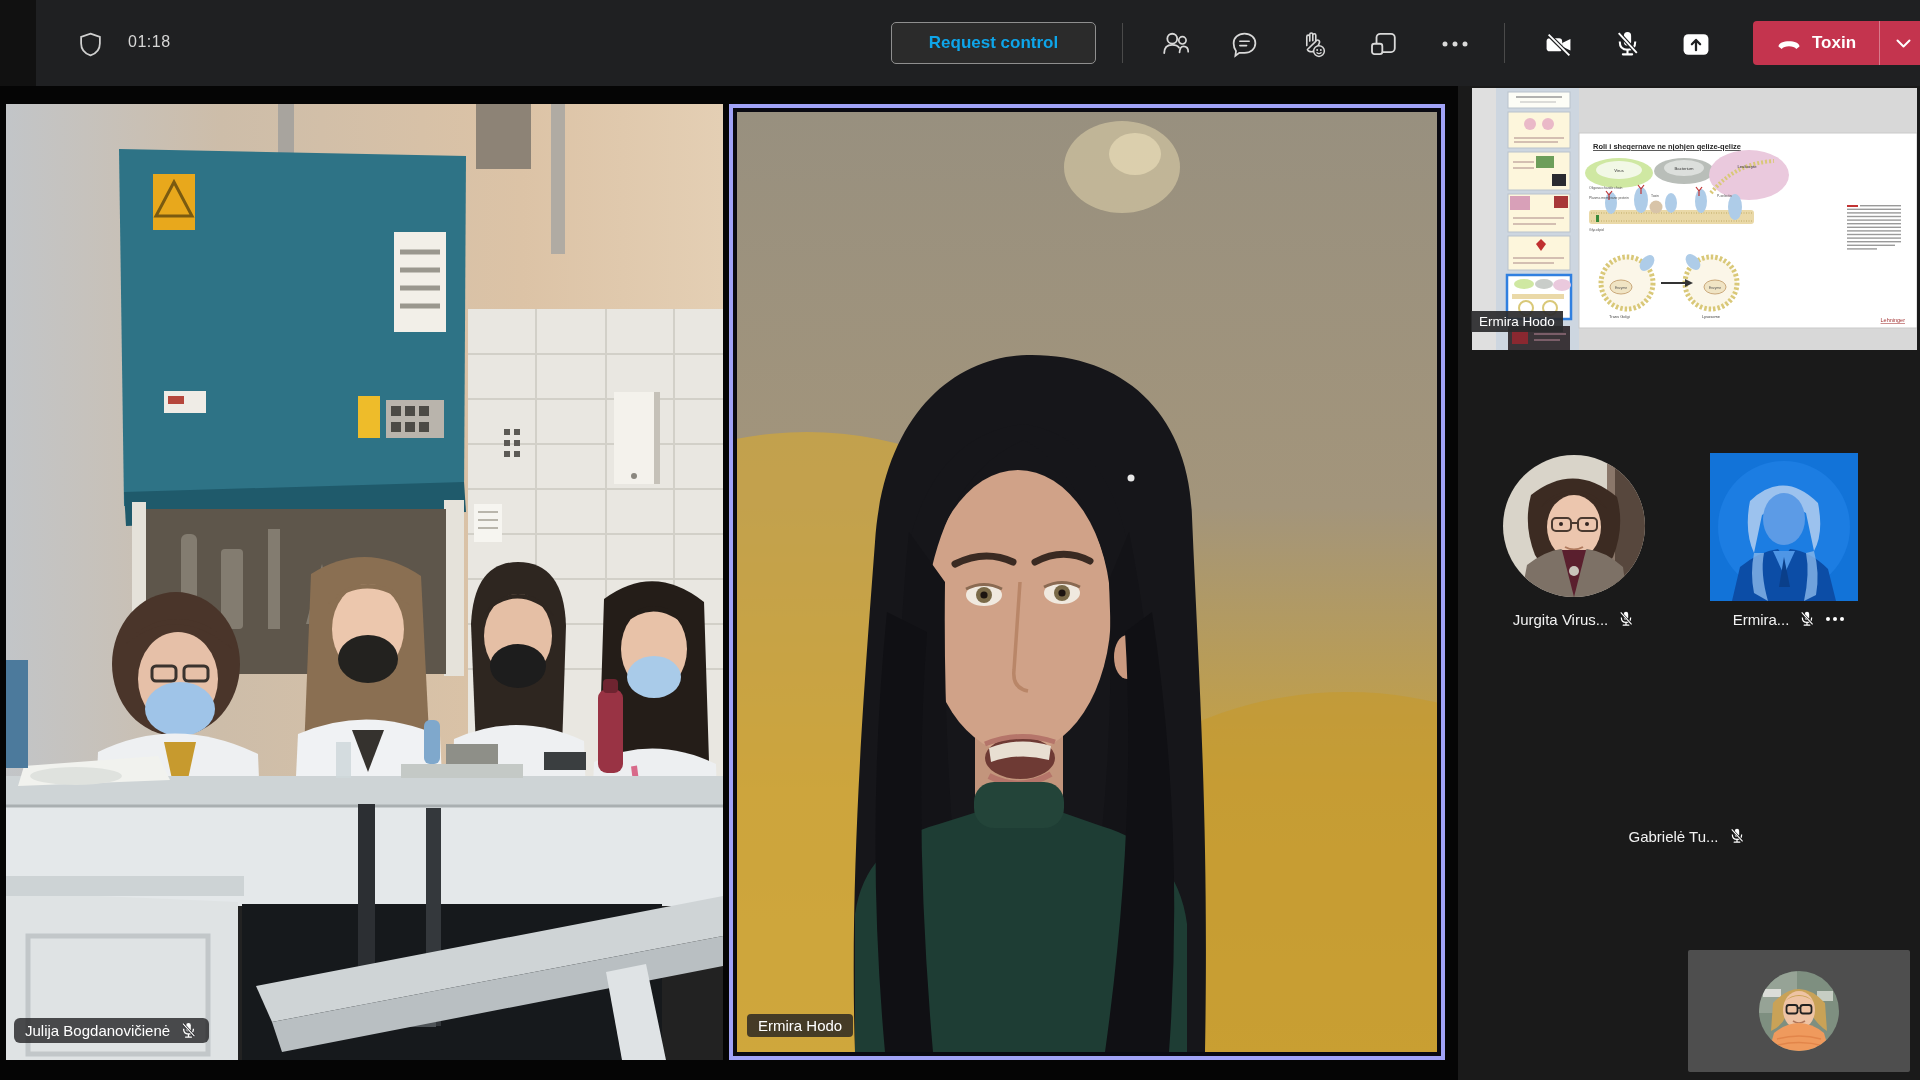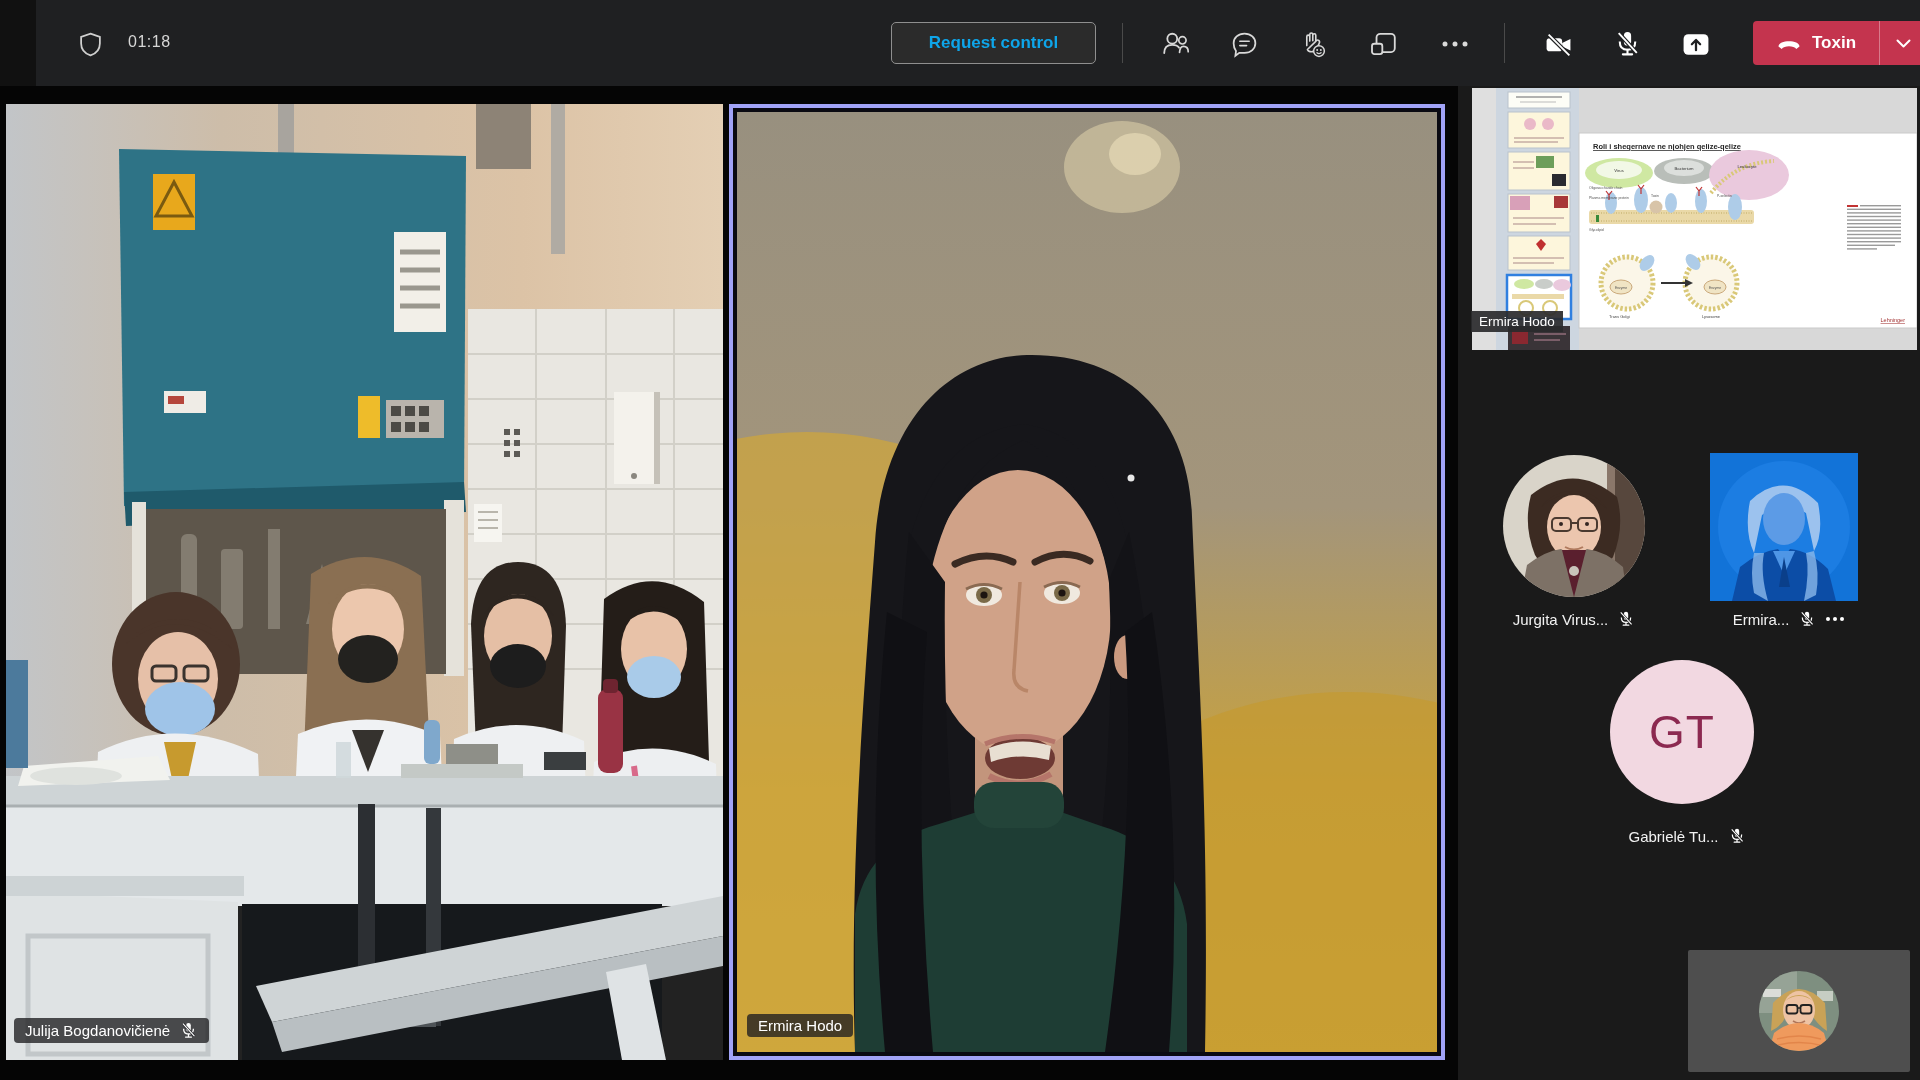--- a/index.html
+++ b/index.html
@@ -277,21 +277,21 @@
         <rect x="0" y="556" width="22" height="108" fill="#4c7a9c"></rect>
 
         <polygon points="250,882 717,792 717,832 266,918" fill="#cfd4d6"></polygon>
         <polygon points="266,918 717,832 717,862 276,948" fill="#b9bfc2"></polygon>
         <polygon points="600,868 640,860 660,956 616,956" fill="#dfe3e5"></polygon>
 
         <polygon points="0,788 232,798 232,956 0,956" fill="#dfe3e4"></polygon>
         <rect x="22" y="832" width="180" height="118" fill="none" stroke="#c2c7c9" stroke-width="5"></rect>
         <rect x="0" y="772" width="238" height="20" fill="#cdd3d5"></rect>
       </svg>
-      <div class="name-label" style="left:8px;top:914px;">
+      <div class="name-label" style="left:8px;top:914px;border-radius:6px;">
         <span>Julija Bogdanovičienė</span>
         <svg width="19" height="19" viewBox="0 0 28 29">
           <rect x="10.5" y="3" width="7" height="13" rx="3.5" fill="#fff"></rect>
           <path d="M6.5 12 Q6.5 20 14 20 Q21.5 20 21.5 12" fill="none" stroke="#fff" stroke-width="2"></path>
           <path d="M14 20 V24.5 M9.5 24.5 H18.5" stroke="#fff" stroke-width="2" stroke-linecap="round"></path>
           <path d="M5.5 4 L23 23" stroke="#26262a" stroke-width="4"></path>
           <path d="M5.5 4 L23 23" stroke="#fff" stroke-width="1.8"></path>
         </svg>
       </div>
     </div>
@@ -534,23 +534,20 @@
         <path d="M5.5 4 L23 23" stroke="#1a1a1a" stroke-width="4"></path>
         <path d="M5.5 4 L23 23" stroke="#fff" stroke-width="1.8"></path>
       </svg>
       <svg width="20" height="6" viewBox="0 0 20 6">
         <circle cx="3" cy="3" r="2" fill="#fff"></circle>
           <circle cx="10" cy="3" r="2" fill="#fff"></circle>
           <circle cx="17" cy="3" r="2" fill="#fff"></circle>
       </svg>
     </div>
 
-    <div class="gt-circle" style="left:152px;top:574px;width:144px;height:144px;background:#f2d8e1;color:#8c2950;">
-      <span>GT</span>
-    </div>
     <div class="name-row" style="left:139px;top:741px;width:180px;">
       <span>Gabrielė Tu...</span>
       <svg width="18" height="18" viewBox="0 0 28 29">
         <rect x="10.5" y="3" width="7" height="13" rx="3.5" fill="#fff"></rect>
         <path d="M6.5 12 Q6.5 20 14 20 Q21.5 20 21.5 12" fill="none" stroke="#fff" stroke-width="2"></path>
         <path d="M14 20 V24.5 M9.5 24.5 H18.5" stroke="#fff" stroke-width="2" stroke-linecap="round"></path>
         <path d="M5.5 4 L23 23" stroke="#1a1a1a" stroke-width="4"></path>
         <path d="M5.5 4 L23 23" stroke="#fff" stroke-width="1.8"></path>
       </svg>
     </div>

